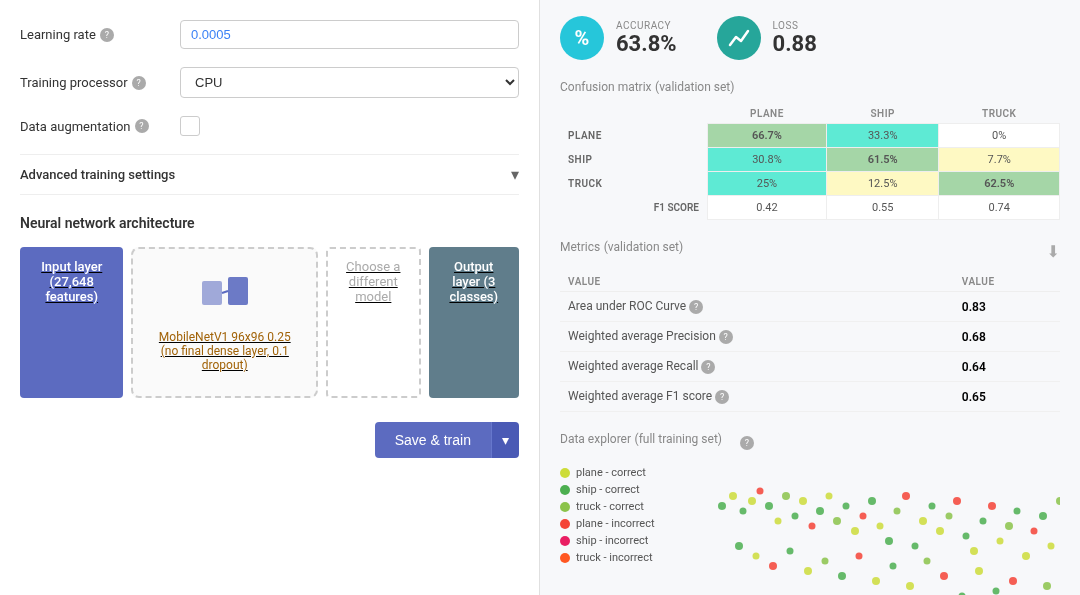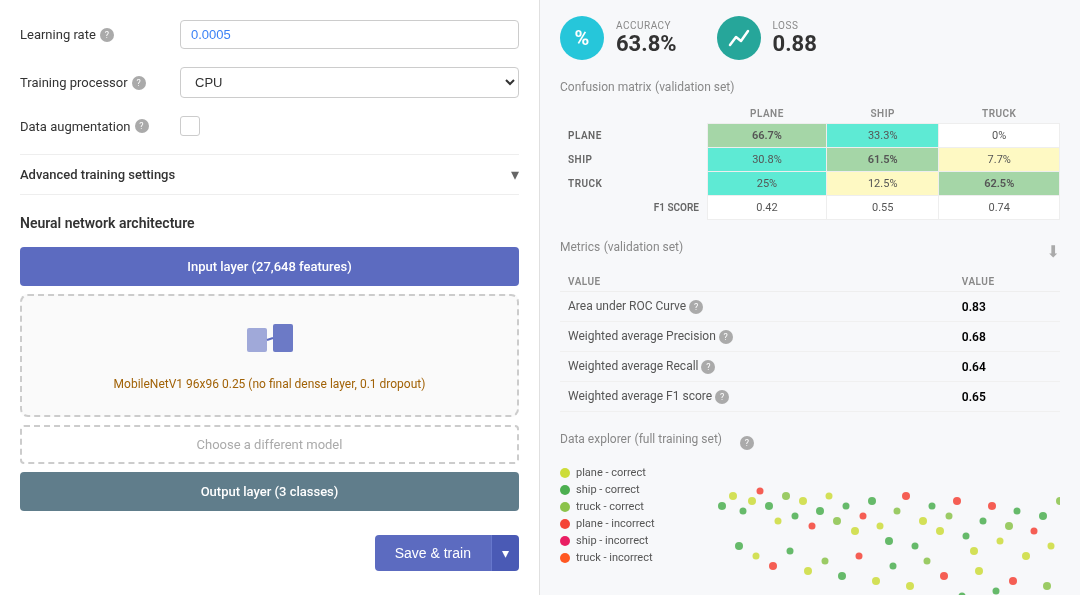--- a/index.html
+++ b/index.html
@@ -99,22 +99,23 @@
     .section-title {
       font-size: 14px;
       font-weight: 600;
       color: #333;
       margin-bottom: 16px;
     }
 
     
     .nn-container {
       display: flex;
-      flex-direction: column;
+      flex-direction: row;
       gap: 8px;
+      text-decoration: underline;
     }
 
     .layer-input {
       background: #5c6bc0;
       color: #fff;
       text-align: center;
       padding: 12px;
       border-radius: 4px;
       font-size: 13px;
       font-weight: 500;

